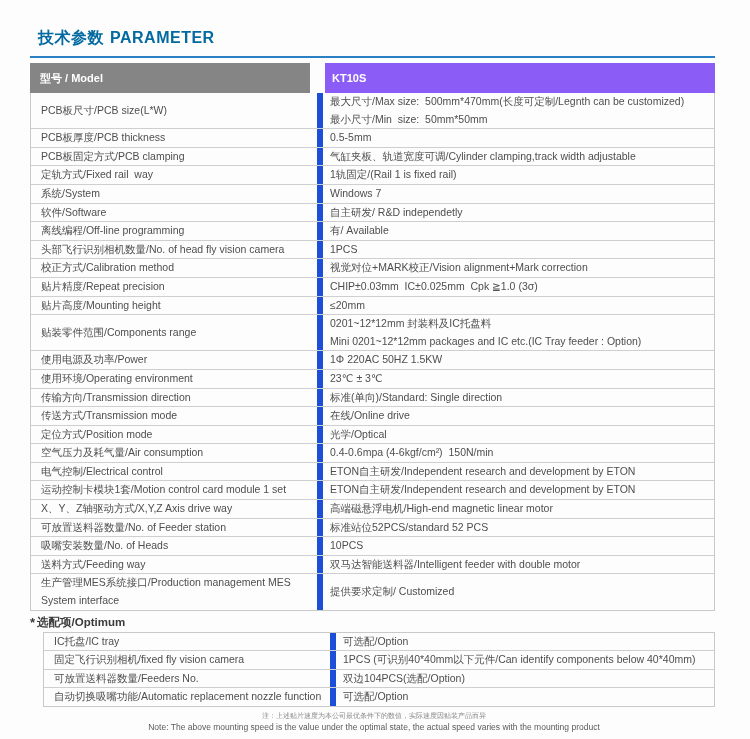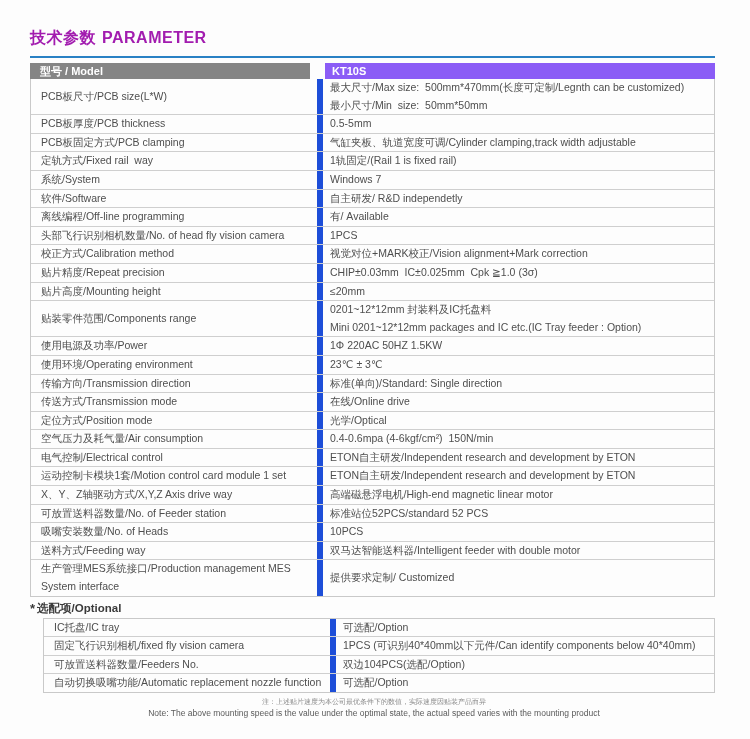--- a/index.html
+++ b/index.html
@@ -4,27 +4,27 @@
 <style>
   html,body{margin:0;padding:0;}
   body{
     width:750px;height:739px;background:#fdfdfd;overflow:hidden;
     font-family:"Liberation Sans","DejaVu Sans",sans-serif;
     -webkit-font-smoothing:antialiased;
   }
   .page{width:685px;margin:0 auto 0 30px;padding-top:28px;}
 
   
-  .title{font-size:16px;color:#a21caf;margin:0 0 7px 0;letter-spacing:.5px;}
+  .title{font-size:16px;color:#0369a1;margin:0 0 7px 8px;letter-spacing:.5px;}
   .title .zh{font-weight:700;}
   .title .en{font-weight:600;margin-left:6px;}
   .title-rule{height:2px;background:#2981c4;margin-bottom:5px;}
 
   
-  .thead{display:flex;height:16px;margin:0;}
+  .thead{display:flex;height:30px;margin:0;}
   .hcell{background:#858585;color:#fff;font-size:11px;font-weight:700;
          display:flex;flex-direction:column;justify-content:center;}
   .hcell.left{width:280px;padding-left:10px;box-sizing:border-box;}
   .hcell.gap{background:transparent;width:15px;}
   .hcell.right{flex:1;padding-left:7px;}
 
   
   .tbody{border-left:1px solid #c9c9c9;border-right:1px solid #c9c9c9;border-bottom:1px solid #c9c9c9;}
   .tbody.topline{border-top:1px solid #c9c9c9;margin-left:13px;}
   .row{display:flex;}
@@ -160,21 +160,21 @@
       </div>
       <div class="row">
         <div class="cell label">生产管理MES系统接口/Production management MES
 System interface</div>
         <div class="cell value">提供要求定制/ Customized</div>
       </div>
     </div>
 
   <div class="opt-head">
     <span class="star">*</span>
-    <span>选配项/Optional</span>
+    <span>选配项/Optimum</span>
   </div>
 
   <div class="tbody topline" id="optional-rows">
       <div class="row">
         <div class="cell label">IC托盘/IC tray</div>
         <div class="cell value">可选配/Option</div>
       </div>
       <div class="row">
         <div class="cell label">固定飞行识别相机/fixed fly vision camera</div>
         <div class="cell value">1PCS (可识别40*40mm以下元件/Can identify components below 40*40mm)</div>

